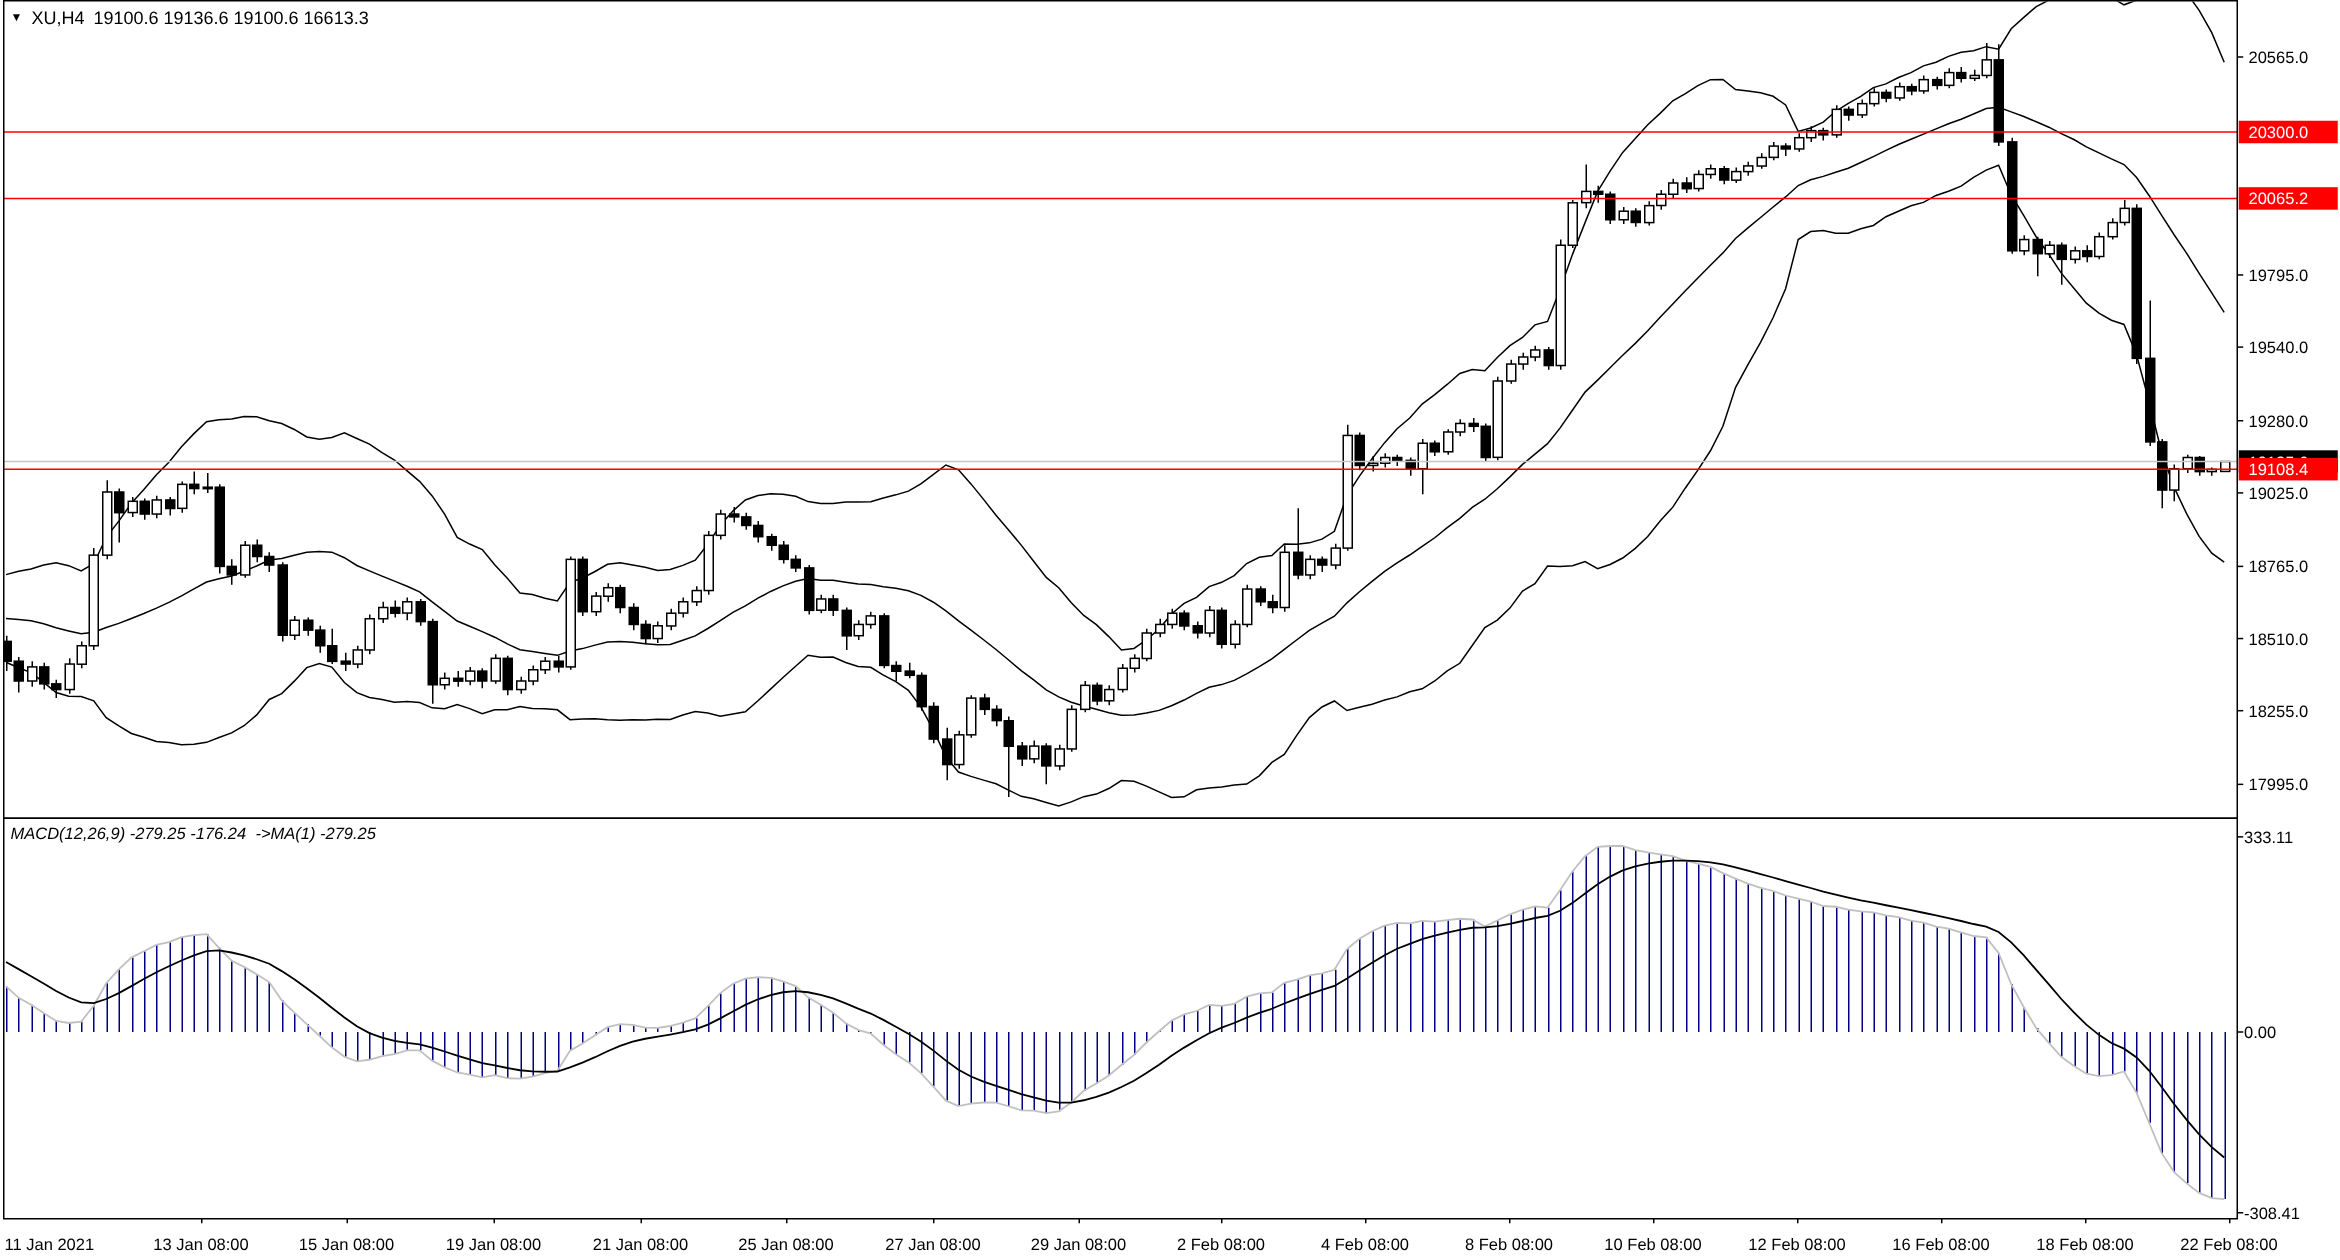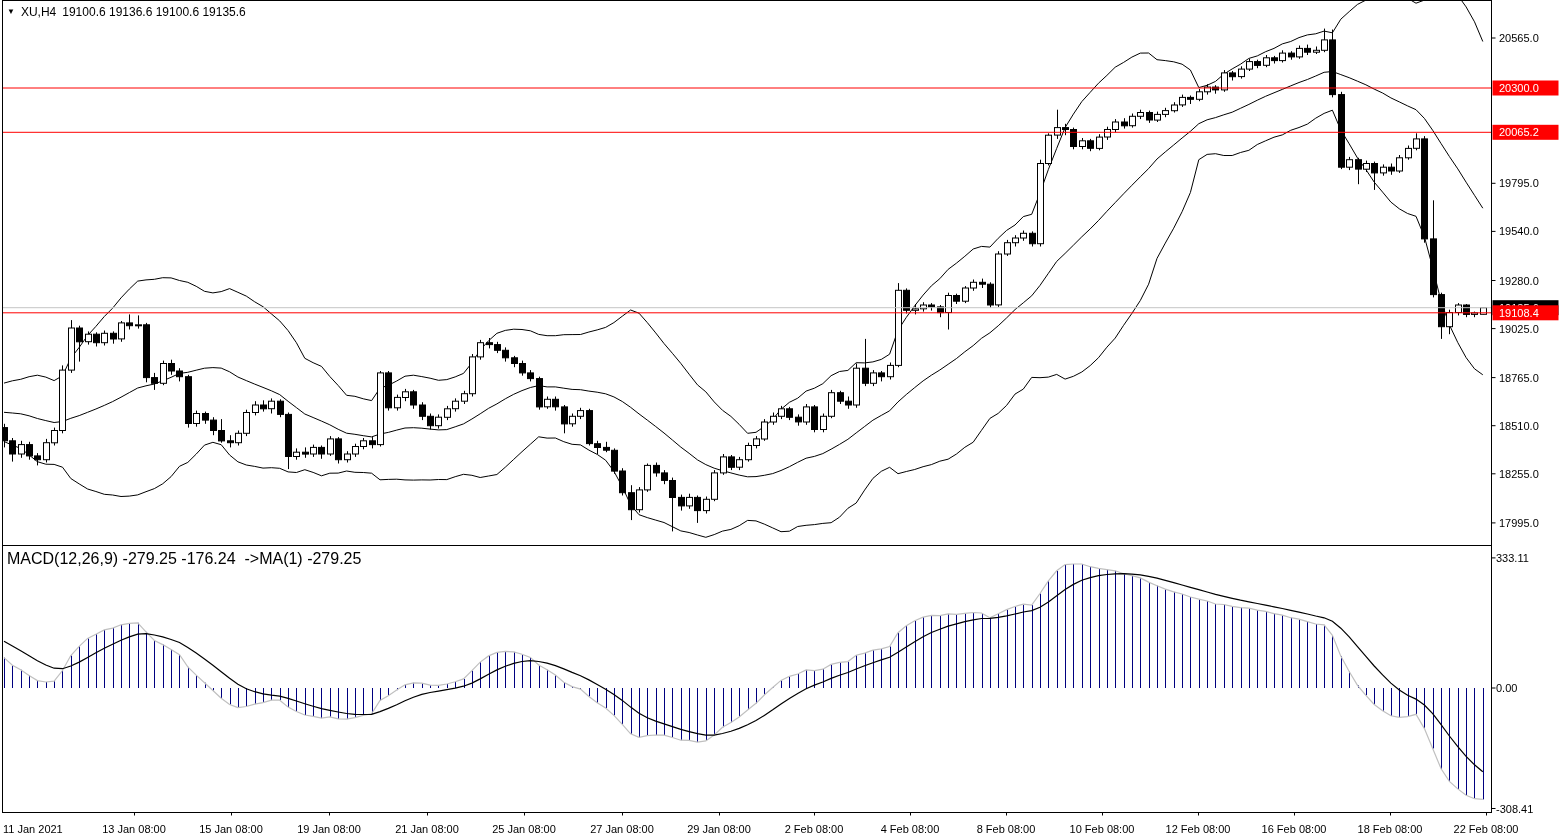--- a/index.html
+++ b/index.html
@@ -2,21 +2,21 @@
 <html><head>
 <meta charset="utf-8">
 <style>
   html,body{margin:0;padding:0;background:#fff;}
   #app{position:relative;width:1560px;height:840px;background:#fff;overflow:hidden;
        font-family:"Liberation Sans",sans-serif;color:#000;}
   #chart{position:absolute;left:0;top:0;width:1560px;height:840px;display:block;}
   .hdr{position:absolute;left:7px;top:5px;font-size:12px;white-space:pre;
        display:flex;align-items:center;gap:6px;}
   .hdr .tri{font-size:8px;line-height:12px;cursor:pointer;}
-  .macdlbl{position:absolute;left:7px;top:550px;font-size:16px;white-space:pre;}
+  .macdlbl{position:absolute;left:7px;top:550px;font-size:11px;white-space:pre;font-style:italic;}
   svg text{font-family:"Liberation Sans",sans-serif;}
 </style>
 </head>
 <body>
 
 <div id="app">
   <svg id="chart" width="1560" height="840" viewBox="0 0 1560 840">
       <rect x="0" y="0" width="1560" height="840" fill="#ffffff"></rect>
       <defs>
         <clipPath id="clipPrice">
@@ -645,16 +645,16 @@
         <text x="1294" y="833" font-size="11" fill="#000000" text-anchor="middle">16 Feb 08:00</text>
         <line x1="1390.5" y1="812.5" x2="1390.5" y2="815.5" stroke="#000000"></line>
         <text x="1390" y="833" font-size="11" fill="#000000" text-anchor="middle">18 Feb 08:00</text>
         <line x1="1486.5" y1="812.5" x2="1486.5" y2="815.5" stroke="#000000"></line>
         <text x="1486" y="833" font-size="11" fill="#000000" text-anchor="middle">22 Feb 08:00</text>
       </g>
     </svg>
   <div class="hdr">
     <span class="tri">▼</span>
     <span>XU,H4</span>
-    <span>19100.6 19136.6 19100.6 19135.6</span>
+    <span>19100.6 19136.6 19100.6 16613.3</span>
   </div>
   <div class="macdlbl">MACD(12,26,9) -279.25 -176.24  -&gt;MA(1) -279.25</div>
 </div>
 
 </body></html>

